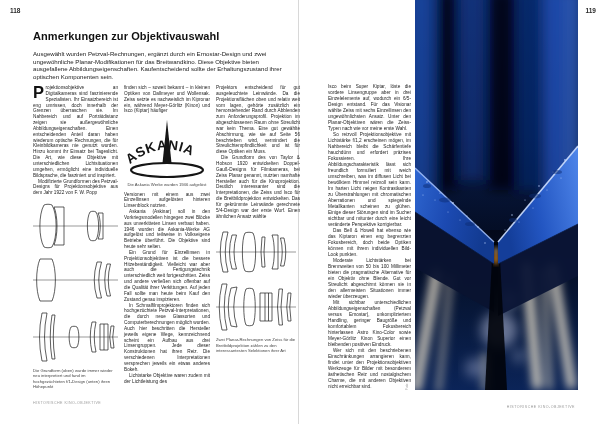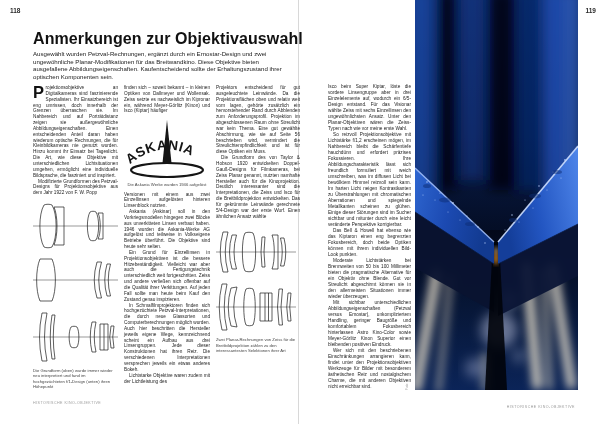--- a/index.html
+++ b/index.html
@@ -5,21 +5,21 @@
   html,body { margin:0; padding:0; }
   body {
     width:600px; height:424px; position:relative; overflow:hidden;
     background:#ffffff; font-family:"Liberation Sans", sans-serif; color:#1b1b1b;
   }
   .gutter { position:absolute; left:298px; top:0; width:1px; height:424px; background:#d8d8d8; }
   .pagenum { position:absolute; top:7px; font-size:6.5px; font-weight:bold; color:#2b2b2b; }
   .pagenum.left { left:10px; }
   .pagenum.right { right:4px; }
 
-  .title { position:absolute; left:33px; top:30px; margin:0; font-size:16px; font-weight:bold; color:#111; letter-spacing:0.1px; }
+  .title { position:absolute; left:33px; top:30px; margin:0; font-size:11px; font-weight:bold; color:#111; letter-spacing:0.1px; }
   .intro { position:absolute; left:33px; top:50px; width:256px; margin:0; font-size:6.1px; line-height:7.5px; color:#222; }
 
   .col { position:absolute; top:85px; text-align:justify; font-size:4.7px; line-height:5.85px; color:#1c1c1c; }
   #col1 { left:33px;  width:85px; }
   #col2 { left:124px; width:86px; }
   #col3 { left:216px; width:84px; }
   #colR { left:328px; top:84px; width:83px; line-height:6.0px; }
 
   .col p { margin:0; }
   .col p.ind { text-indent:5px; }

